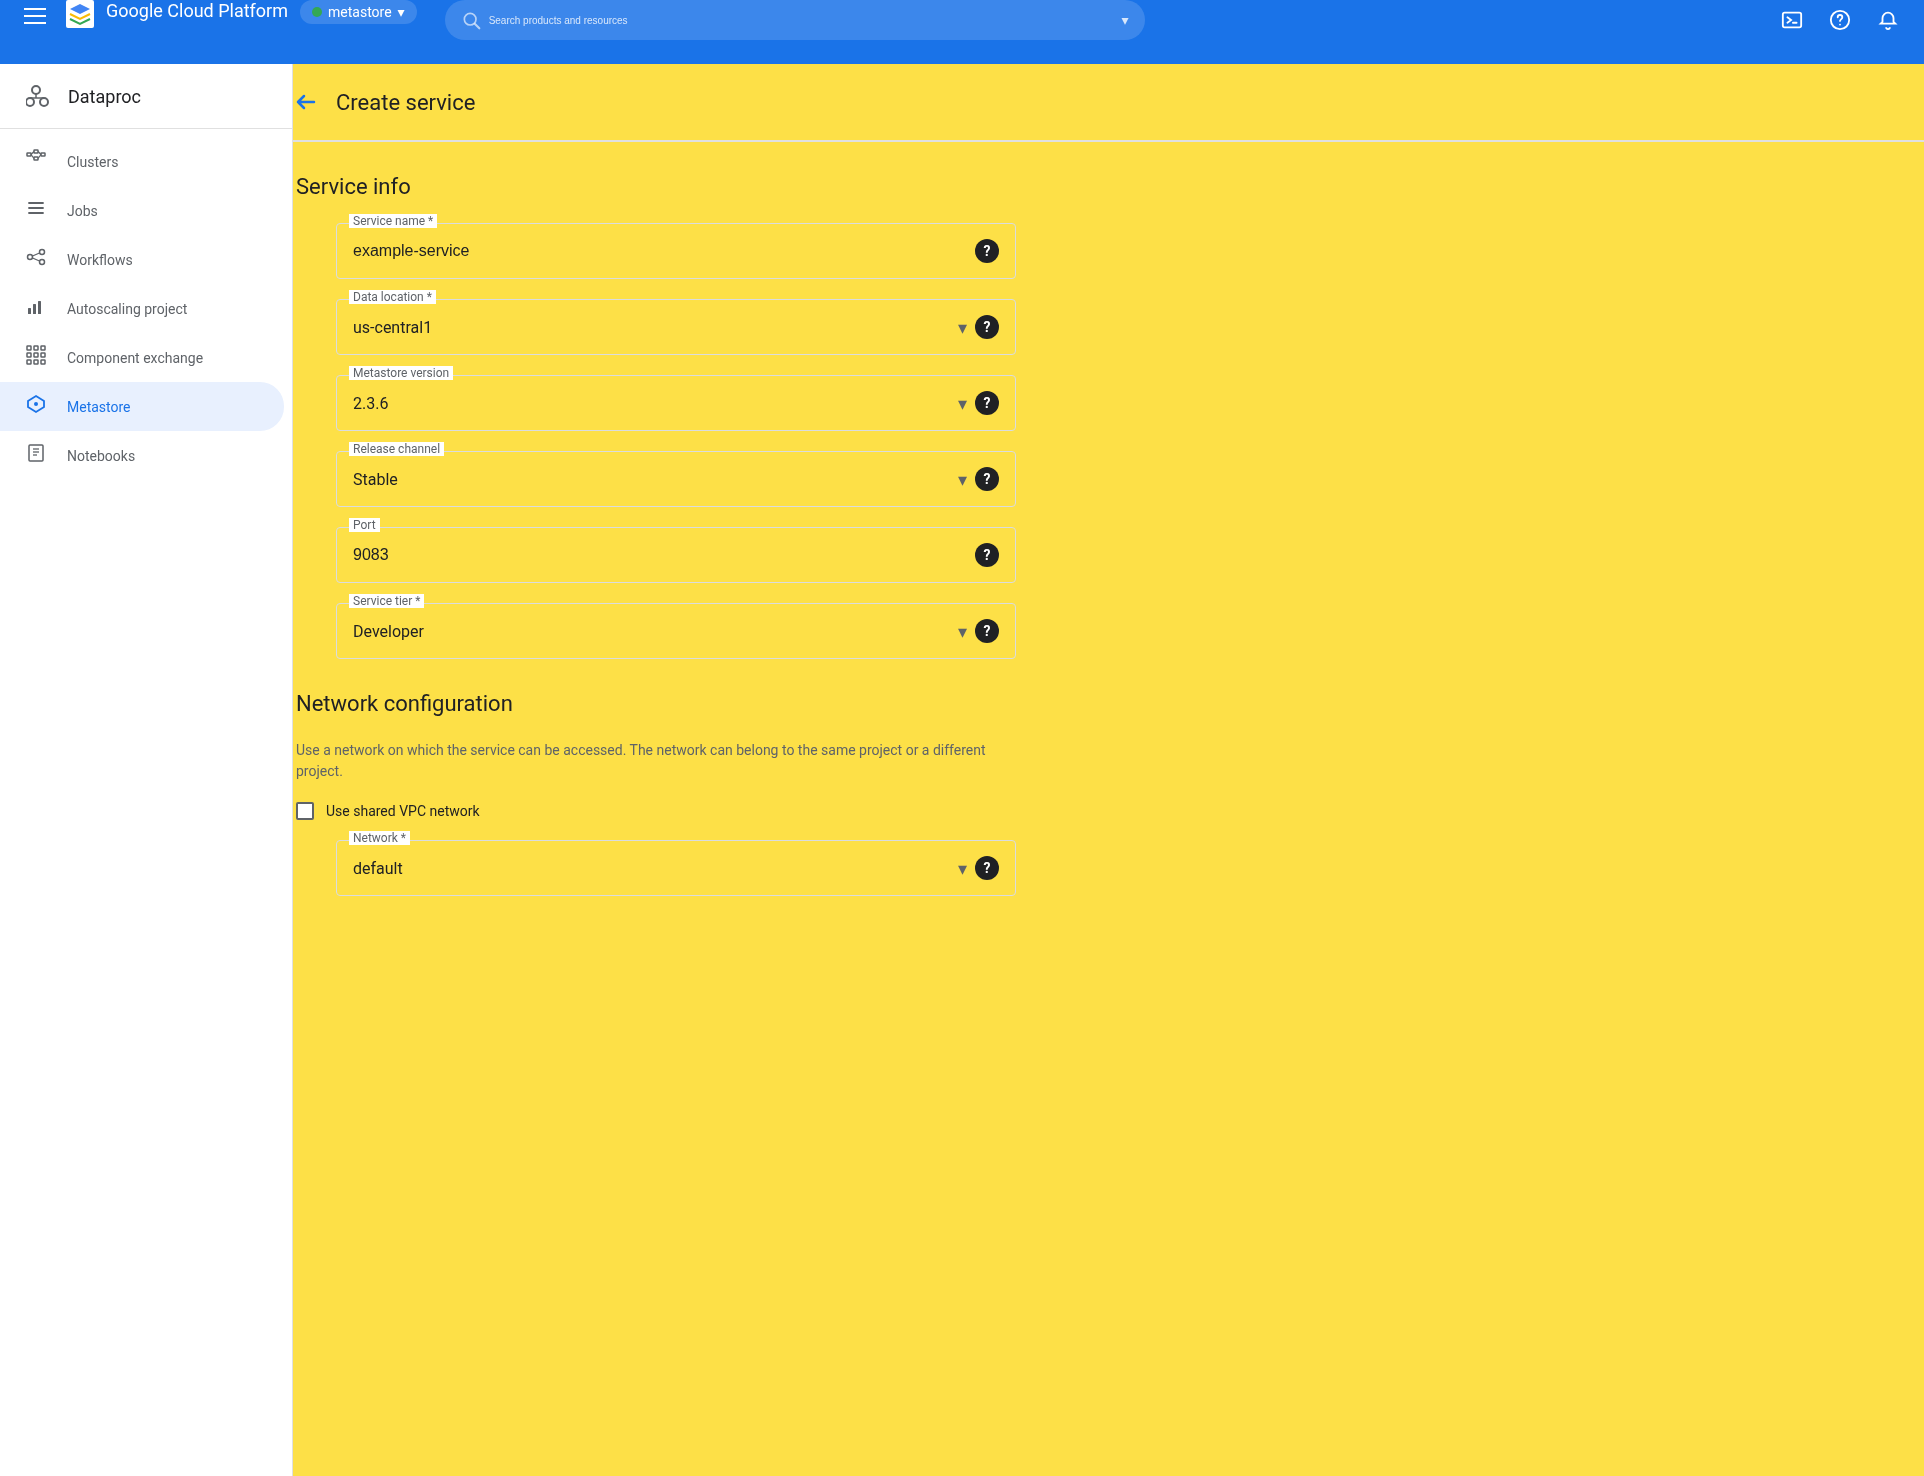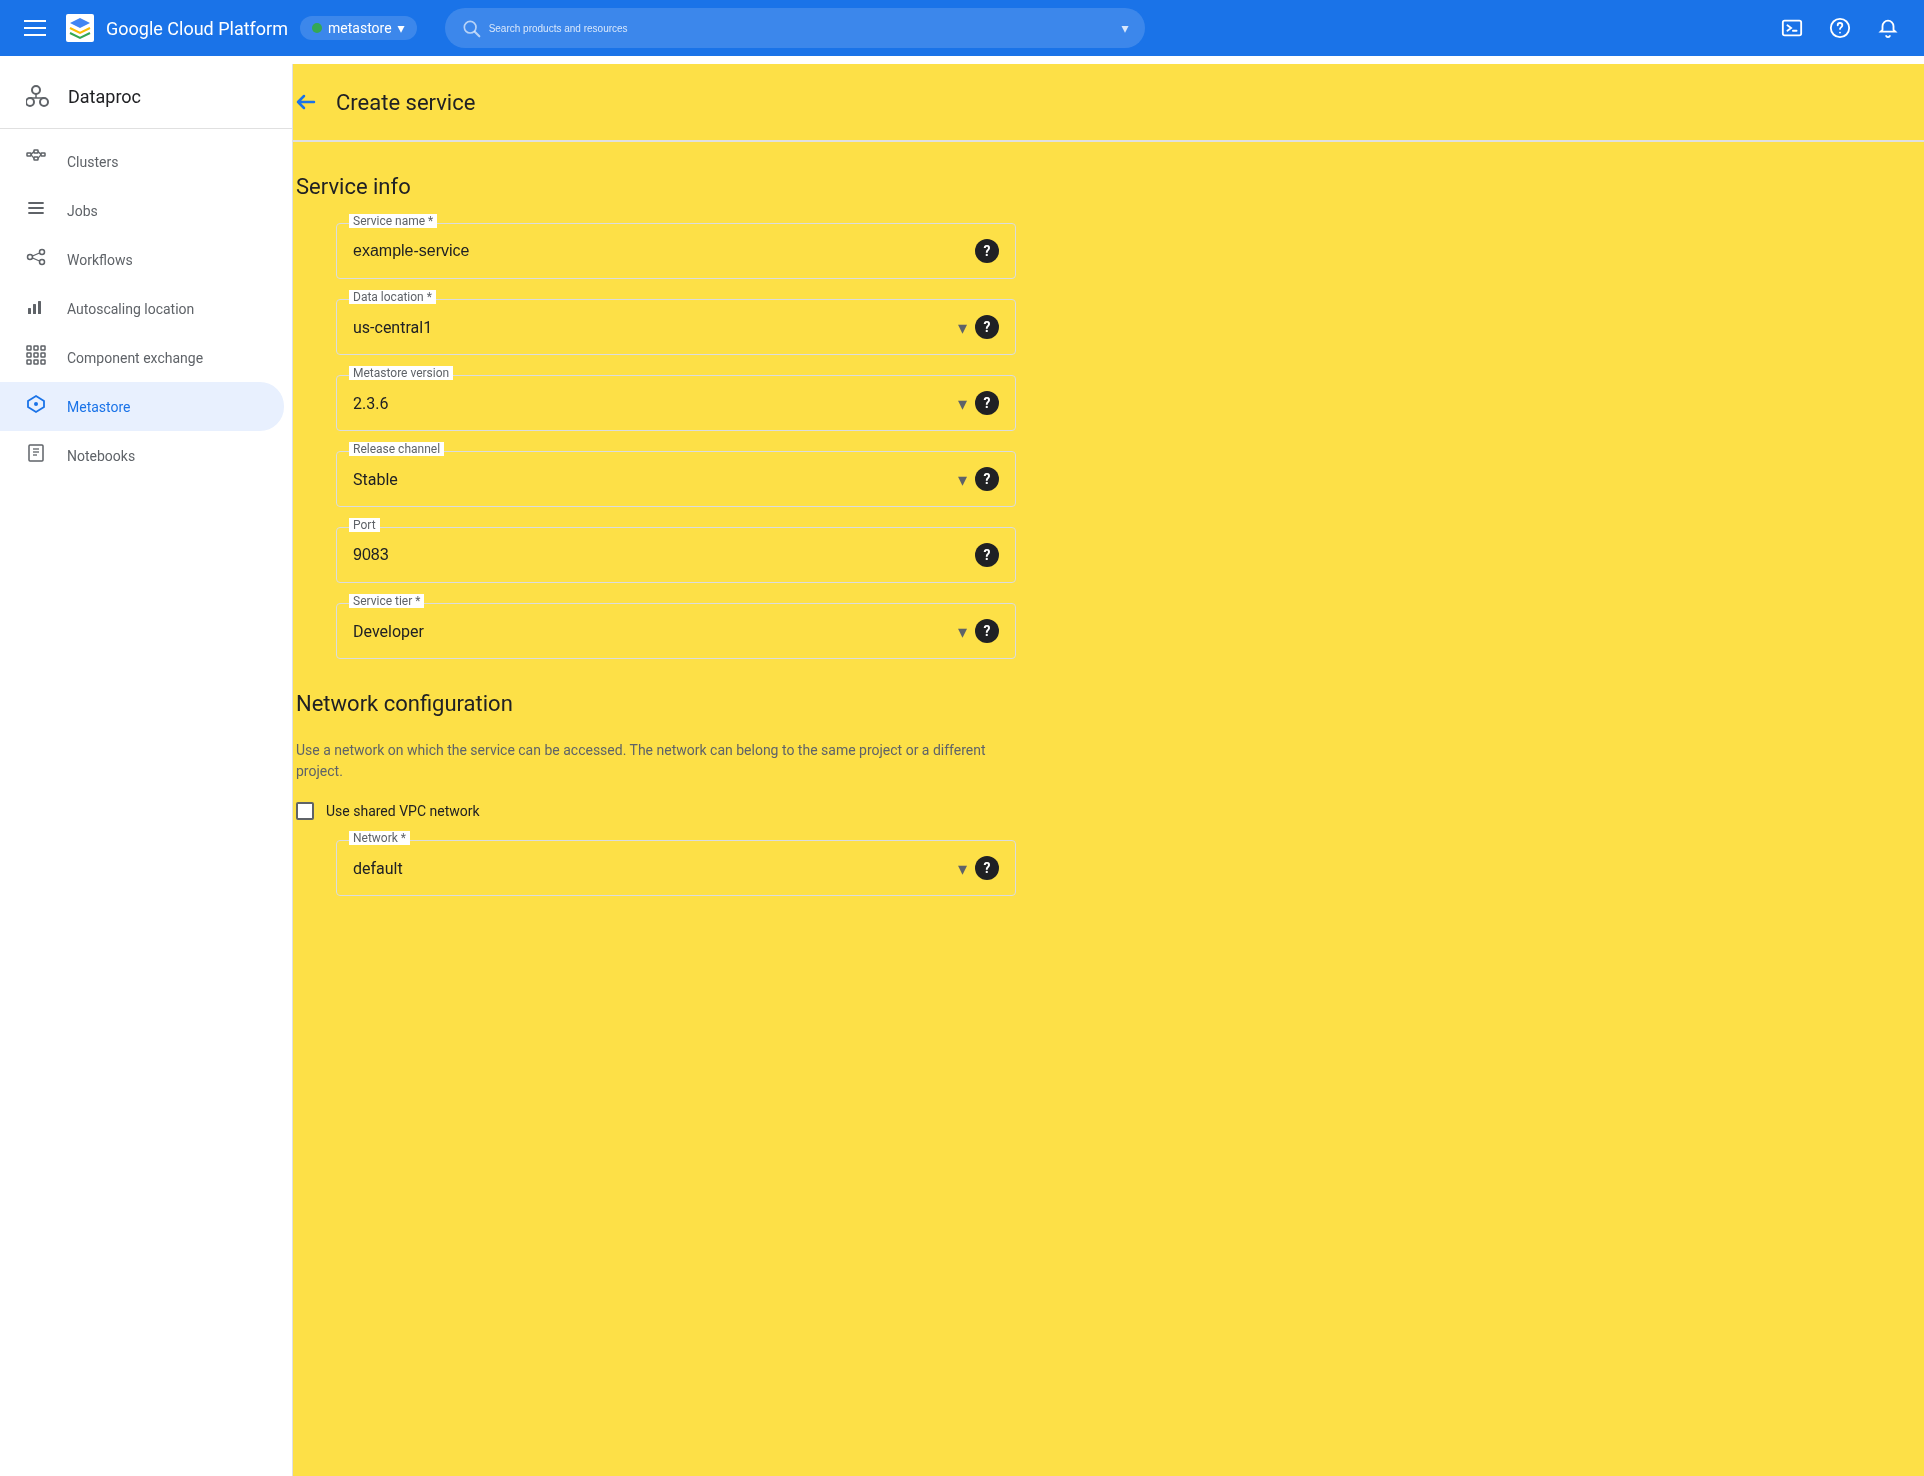--- a/index.html
+++ b/index.html
@@ -1,23 +1,23 @@
 <!DOCTYPE html>
 <html><head>
   <meta charset="utf-8">
   <style>
     * { box-sizing: border-box; margin: 0; padding: 0; }
     body { font-family: 'Google Sans', Roboto, Arial, sans-serif; font-size: 14px; color: #202124; background: #fff; }
 
     
     .top-nav {
       display: flex;
-      align-items: center;
+      align-items: flex-start;
       background: #1a73e8;
-      height: 56px;
+      height: 64px;
       padding: 0 16px;
       gap: 12px;
       position: fixed;
       top: 0; left: 0; right: 0;
       z-index: 100;
     }
     .nav-hamburger {
       color: #fff;
       font-size: 20px;
       cursor: pointer;
@@ -402,21 +402,21 @@
     </div>
 
     <div class="sidebar-item">
       <span class="icon">
         <svg width="20" height="20" viewBox="0 0 20 20" fill="none">
           <rect x="2" y="12" width="3" height="6" fill="#5f6368" rx="0.5"></rect>
           <rect x="7" y="8" width="3" height="10" fill="#5f6368" rx="0.5"></rect>
           <rect x="12" y="5" width="3" height="13" fill="#5f6368" rx="0.5"></rect>
         </svg>
       </span>
-      <span>Autoscaling location</span>
+      <span>Autoscaling project</span>
     </div>
 
     <div class="sidebar-item">
       <span class="icon">
         <svg width="20" height="20" viewBox="0 0 20 20" fill="none">
           <rect x="1" y="1" width="4" height="4" rx="0.5" stroke="#5f6368" stroke-width="1.5" fill="none"></rect>
           <rect x="8" y="1" width="4" height="4" rx="0.5" stroke="#5f6368" stroke-width="1.5" fill="none"></rect>
           <rect x="15" y="1" width="4" height="4" rx="0.5" stroke="#5f6368" stroke-width="1.5" fill="none"></rect>
           <rect x="1" y="8" width="4" height="4" rx="0.5" stroke="#5f6368" stroke-width="1.5" fill="none"></rect>
           <rect x="8" y="8" width="4" height="4" rx="0.5" stroke="#5f6368" stroke-width="1.5" fill="none"></rect>

